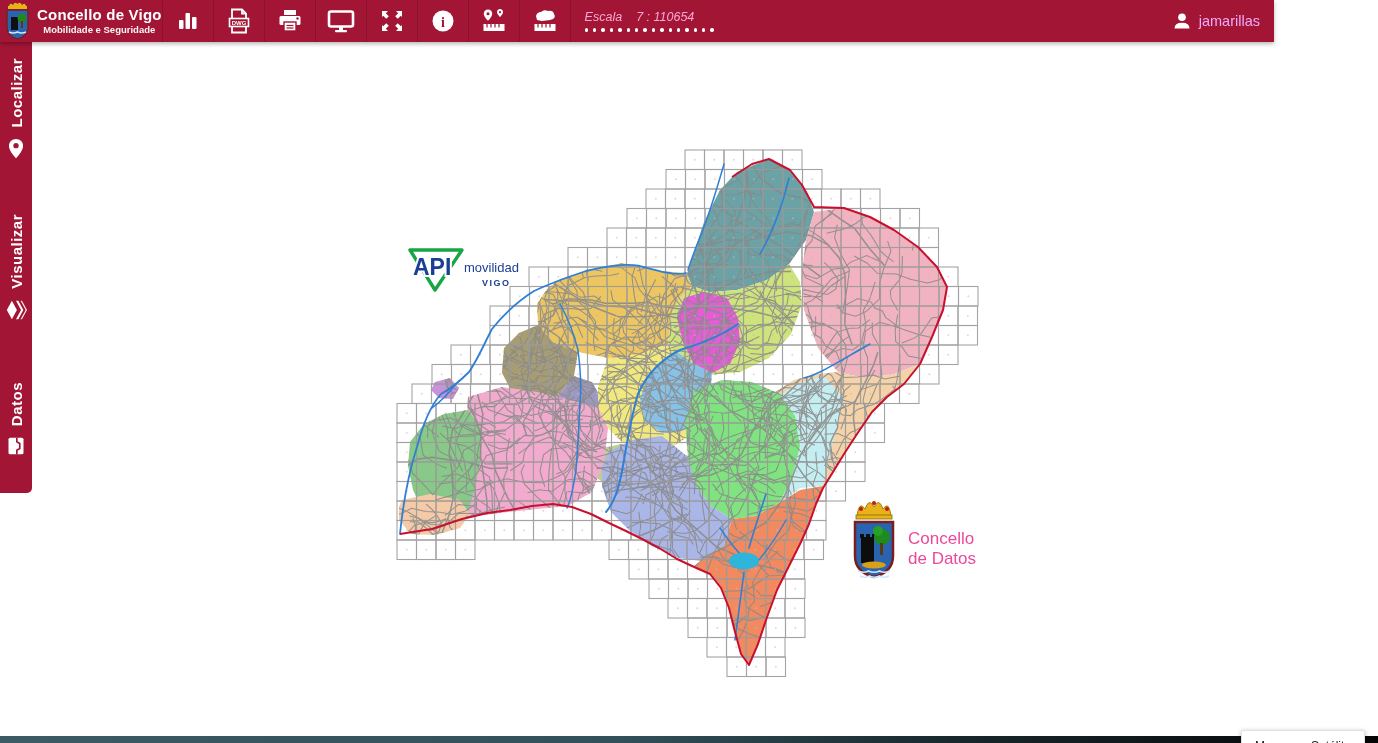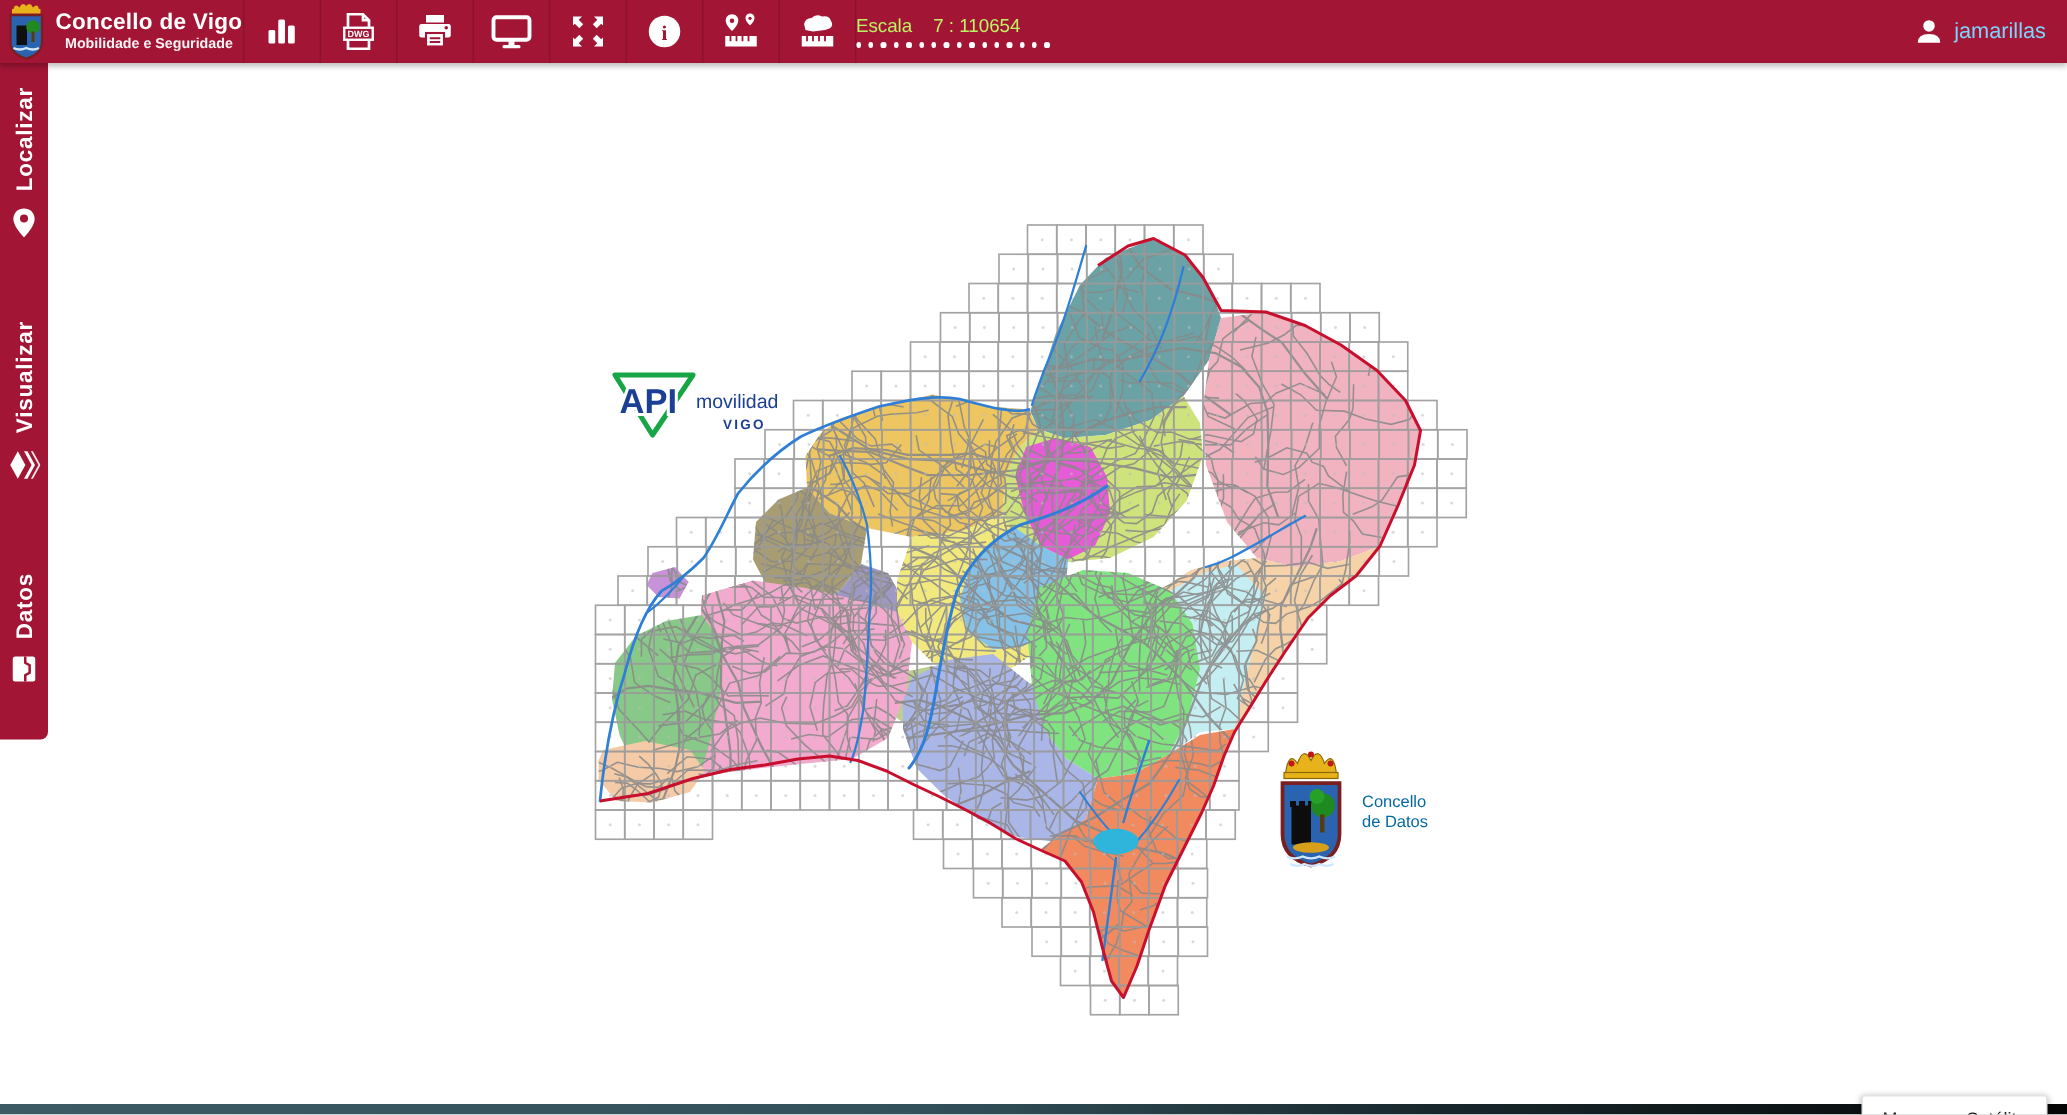--- a/index.html
+++ b/index.html
@@ -1,47 +1,47 @@
 <!DOCTYPE html>
 <html><head>
 <meta charset="utf-8">
 <style>
   html,body{margin:0;padding:0;background:#fff;}
   body{width:1378px;height:743px;position:relative;overflow:hidden;
        font-family:"Liberation Sans",sans-serif;-webkit-font-smoothing:antialiased;}
   
-  .topbar{position:absolute;left:0;top:0;width:1378px;height:42px;background:#a21535;
+  .topbar{position:absolute;left:0;top:0;width:1274px;height:42px;background:#a21535;
           display:flex;align-items:center;box-shadow:0 2px 4px rgba(0,0,0,.28);z-index:30;color:#fff;}
   .brand{display:flex;align-items:center;gap:6px;padding-left:4px;min-width:150px;}
   .brand-text{line-height:1.1;}
   .brand-title{font-size:15px;font-weight:bold;letter-spacing:.2px;}
   .brand-sub{font-size:9.5px;font-weight:bold;opacity:.95;margin-top:2px;text-align:center;}
   .tools{display:flex;align-items:center;height:42px;}
   .tool{width:50px;height:42px;display:flex;align-items:center;justify-content:center;
         border-left:1px solid rgba(0,0,0,.14);cursor:pointer;}
   .tool:last-child{border-right:1px solid rgba(0,0,0,.14);}
-  .scalebox{color:#bef264;}
+  .scalebox{margin-left:14px;color:#f9a8d4;font-style:italic;}
   .scale-line{font-size:12.5px;display:flex;gap:14px;}
   .scale-dots{margin-top:4px;display:flex;gap:5px;cursor:pointer;}
   .scale-dots span{width:3.4px;height:3.4px;border-radius:50%;background:#fff;display:block;}
   .userbox{position:absolute;right:14px;top:0;height:42px;display:flex;align-items:center;gap:7px;cursor:pointer;}
-  .username{font-size:14.5px;color:#7dd3fc;}
+  .username{font-size:14.5px;color:#f0abfc;}
   
   .sidebar{position:absolute;left:0;top:42px;width:32px;height:451px;background:#a21535;
            border-bottom-right-radius:5px;z-index:20;}
   .side-item{position:absolute;left:0;width:32px;display:flex;flex-direction:column;align-items:center;cursor:pointer;}
   .side-label{writing-mode:vertical-rl;transform:rotate(180deg);color:#fff;font-size:15px;
               font-weight:bold;letter-spacing:.5px;}
   .side-icon{margin-top:10px;}
   
   .map-wrap{position:absolute;left:32px;top:42px;width:1346px;height:702px;background:#fff;}
   #map-svg{position:absolute;left:330px;top:75px;width:630px;height:570px;}
   .api-logo{position:absolute;left:372px;top:200px;width:120px;height:56px;}
   .coat{position:absolute;left:816px;top:453px;width:52px;height:92px;}
-  .coat-label{position:absolute;left:876px;top:487px;font-size:11px;color:#0369a1;line-height:1.2;}
+  .coat-label{position:absolute;left:876px;top:487px;font-size:17px;color:#ec4899;line-height:1.2;}
   .gm-ctl{position:absolute;right:13px;top:688px;height:29px;background:#fff;border:1px solid #e3e3e3;
           border-radius:2px;box-shadow:0 1px 4px rgba(0,0,0,.3);display:flex;align-items:stretch;z-index:15;}
   .gm-btn{font-size:12px;color:#222;padding:0 13px;display:flex;align-items:center;cursor:pointer;}
   .bottom-strip{position:absolute;left:0;bottom:0;width:1378px;height:7px;
                 background:linear-gradient(90deg,#3c5a64 0%,#32505a 45%,#17262b 70%,#050505 100%);}
 </style>
 </head>
 <body>
 
 <div class="topbar">

